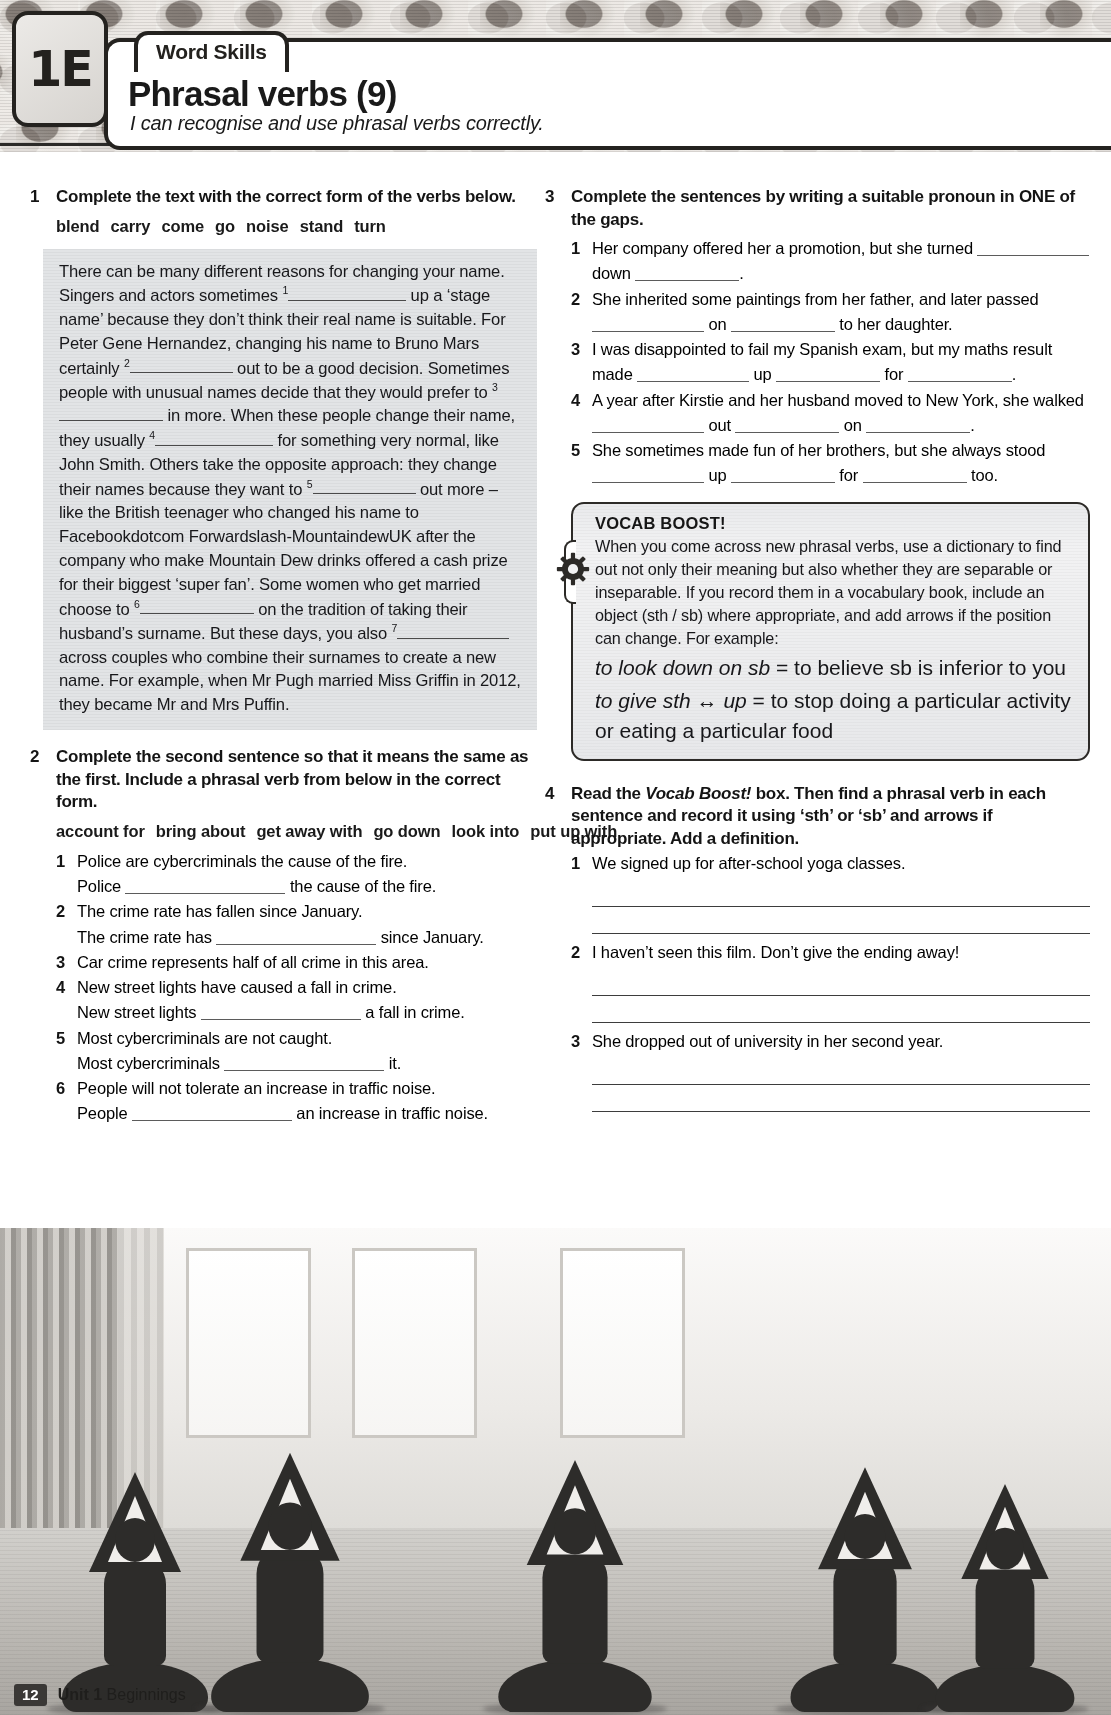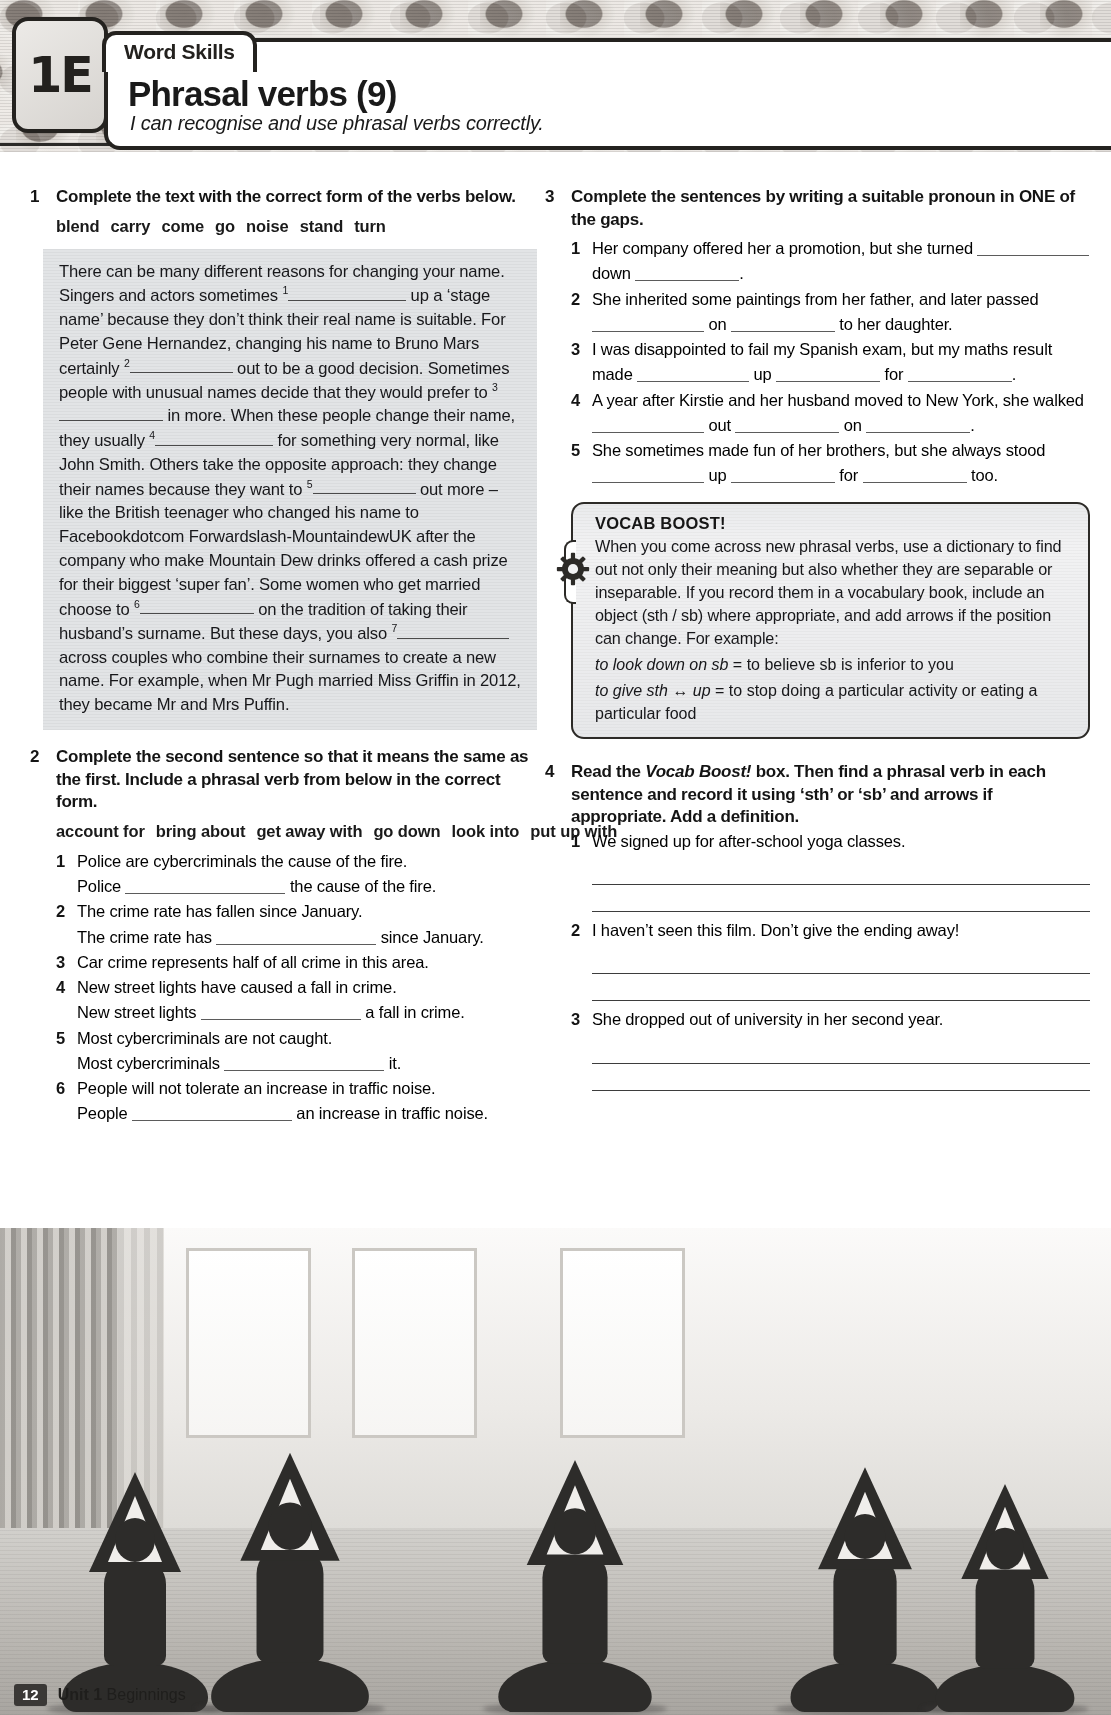--- a/index.html
+++ b/index.html
@@ -36,42 +36,42 @@
   .banner .wash {
     position:absolute; inset:0;
     background:repeating-linear-gradient(0deg, rgba(0,0,0,.09) 0 1px, rgba(255,255,255,.03) 1px 3px);
   }
   .banner-bottom-line {
     position:absolute; top:143px; left:0; width:1111px; height:3px; background:#2b2a28;
   }
 
   
   .unit-chip {
-    position:absolute; left:12px; top:17px; width:96px; height:116px;
+    position:absolute; left:12px; top:11px; width:96px; height:116px;
     border:4px solid #24221f; border-radius:16px;
     background:linear-gradient(145deg,#eceae7 0%, #d6d3cf 100%);
     display:flex; align-items:center; justify-content:center;
     z-index:6;
   }
   .unit-chip span {
     font-size:49px; font-weight:bold; letter-spacing:-2px; color:#23211e;
     font-family:"DejaVu Sans", sans-serif;
   }
 
   
   .title-card {
     position:absolute; left:104px; top:38px; width:1010px; height:112px;
     background:#ffffff;
     border:4px solid #24221f;
     border-top-left-radius:16px; border-bottom-left-radius:16px;
     border-right:none;
     z-index:5;
   }
   .word-skills-tab {
-    position:absolute; left:102px; top:31px;
+    position:absolute; left:134px; top:31px;
     background:#ffffff; border:4px solid #24221f; border-bottom:none;
     border-top-left-radius:14px; border-top-right-radius:14px;
     padding:5px 18px 8px 18px;
     z-index:7;
   }
   .word-skills-tab span {
     font-size:21px; font-weight:bold; color:#23211e; letter-spacing:-.3px;
   }
   .title-main {
     position:absolute; left:128px; top:74px;
@@ -143,21 +143,21 @@
     background:
       repeating-linear-gradient(0deg, rgba(0,0,0,0.028) 0 1px, rgba(255,255,255,0) 1px 3px),
       linear-gradient(180deg,#e9eaec 0%, #f2f2f3 18%, #e7e8ea 100%);
     padding:10px 16px 12px 22px;
   }
   .vocab-title {
     font-size:16.5px; font-weight:bold; letter-spacing:.2px; color:#161616;
     margin-bottom:2px;
   }
   .vocab-body { font-size:16.2px; line-height:1.42; color:#17171a; letter-spacing:-.15px; }
-  .vocab-ex { font-size:16px; line-height:1.45; color:#17171a; margin-top:3px; }
+  .vocab-ex { font-size:21px; line-height:1.45; color:#17171a; margin-top:3px; }
   .vocab-ex i { font-style:italic; }
   .gear {
     position:absolute; left:-17px; top:48px; width:34px; height:34px;
     z-index:4;
   }
   .notch {
     position:absolute; left:-9px; top:36px; width:12px; height:64px;
     background:#ffffff; border-top:2.5px solid #2c2a27; border-bottom:2.5px solid #2c2a27;
     border-left:2.5px solid #2c2a27; border-top-left-radius:9px; border-bottom-left-radius:9px;
     z-index:3;

